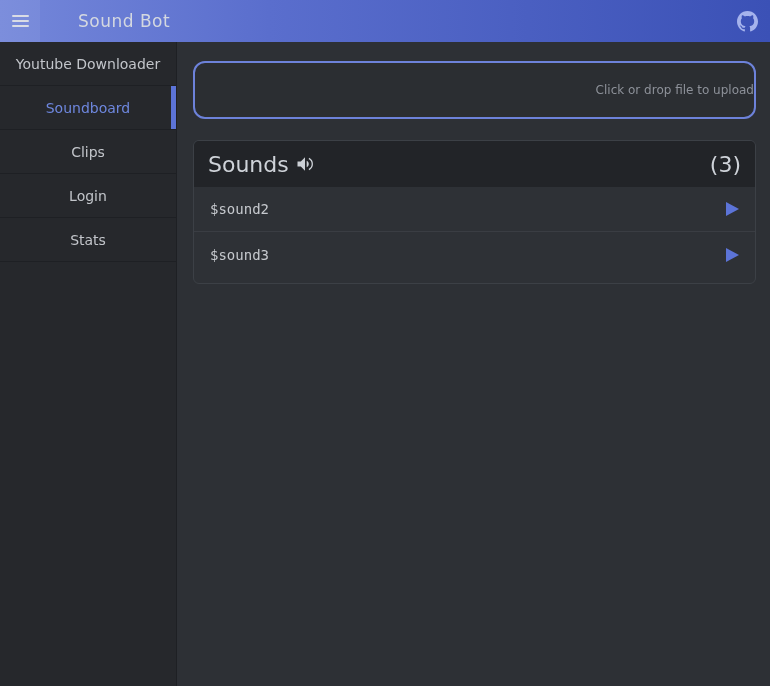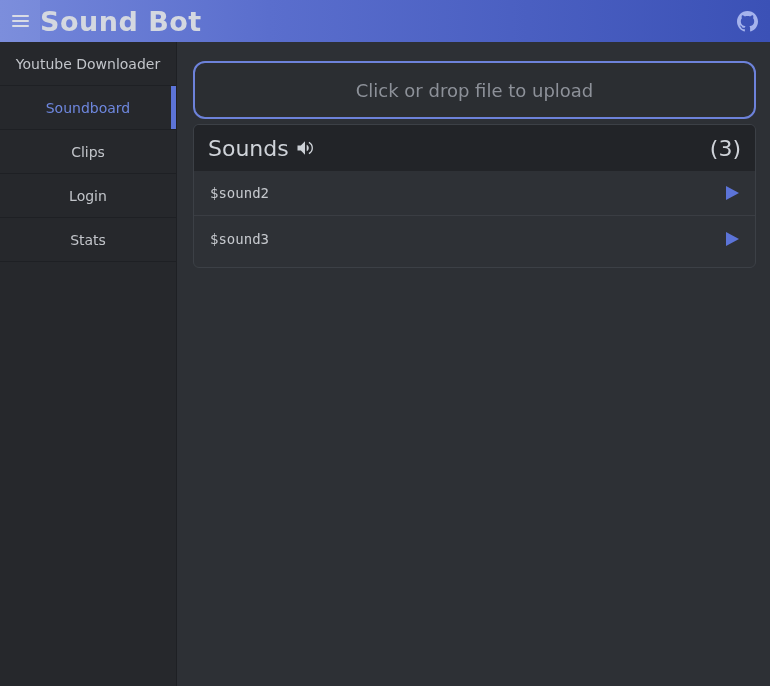--- a/index.html
+++ b/index.html
@@ -28,21 +28,21 @@
     background:linear-gradient(90deg,var(--header-grad-start) 0%,#5a6ecd 35%,var(--header-grad-end) 100%);
     display:flex;align-items:center;
   }
   .hamburger{
     width:40px;height:42px;display:flex;flex-direction:column;
     justify-content:center;align-items:center;gap:3px;cursor:pointer;
     background:rgba(255,255,255,0.06);
   }
   .hamburger span{display:block;width:17px;height:2px;background:#d9dce5;border-radius:1px;}
   .app-title{
-    color:#d4d8e0;font-size:27px;font-weight:bold;
+    color:#d4d8e0;font-size:17px;font-weight:normal;margin-left:38px;
     letter-spacing:0.5px;
   }
   .github{
     margin-left:auto;margin-right:12px;width:22px;height:22px;
     display:flex;align-items:center;justify-content:center;cursor:pointer;
   }
 
   
   .sidebar{
     position:absolute;top:42px;left:0;width:177px;height:644px;
@@ -58,26 +58,26 @@
     box-shadow:inset -5px 0 0 var(--accent);
   }
 
   
   .main{
     position:absolute;top:42px;left:178px;width:592px;height:644px;
     background:var(--main-bg);padding:19px 14px 0 15px;
   }
   .dropzone{
     width:100%;height:58px;border:2px solid var(--upload-border);
-    border-radius:12px;display:flex;align-items:center;justify-content:center;
-    color:var(--text-muted);font-size:18px;cursor:pointer;
+    border-radius:12px;display:flex;align-items:center;justify-content:flex-end;
+    color:var(--text-muted);font-size:12px;cursor:pointer;
     background:rgba(0,0,0,0.04);
   }
   .panel{
-    margin-top:5px;border:1px solid #3c4046;border-radius:6px;
+    margin-top:21px;border:1px solid #3c4046;border-radius:6px;
     background:var(--panel-bg);overflow:hidden;padding-bottom:6px;
   }
   .panel-header{
     height:46px;background:var(--panel-header-bg);
     display:flex;align-items:center;padding:0 14px;
     color:var(--text-light);
   }
   .panel-title{font-size:22px;}
   .speaker{margin-left:6px;display:flex;align-items:center;color:#ccd0d6;}
   .panel-count{margin-left:auto;font-size:22px;color:var(--text-light);}

